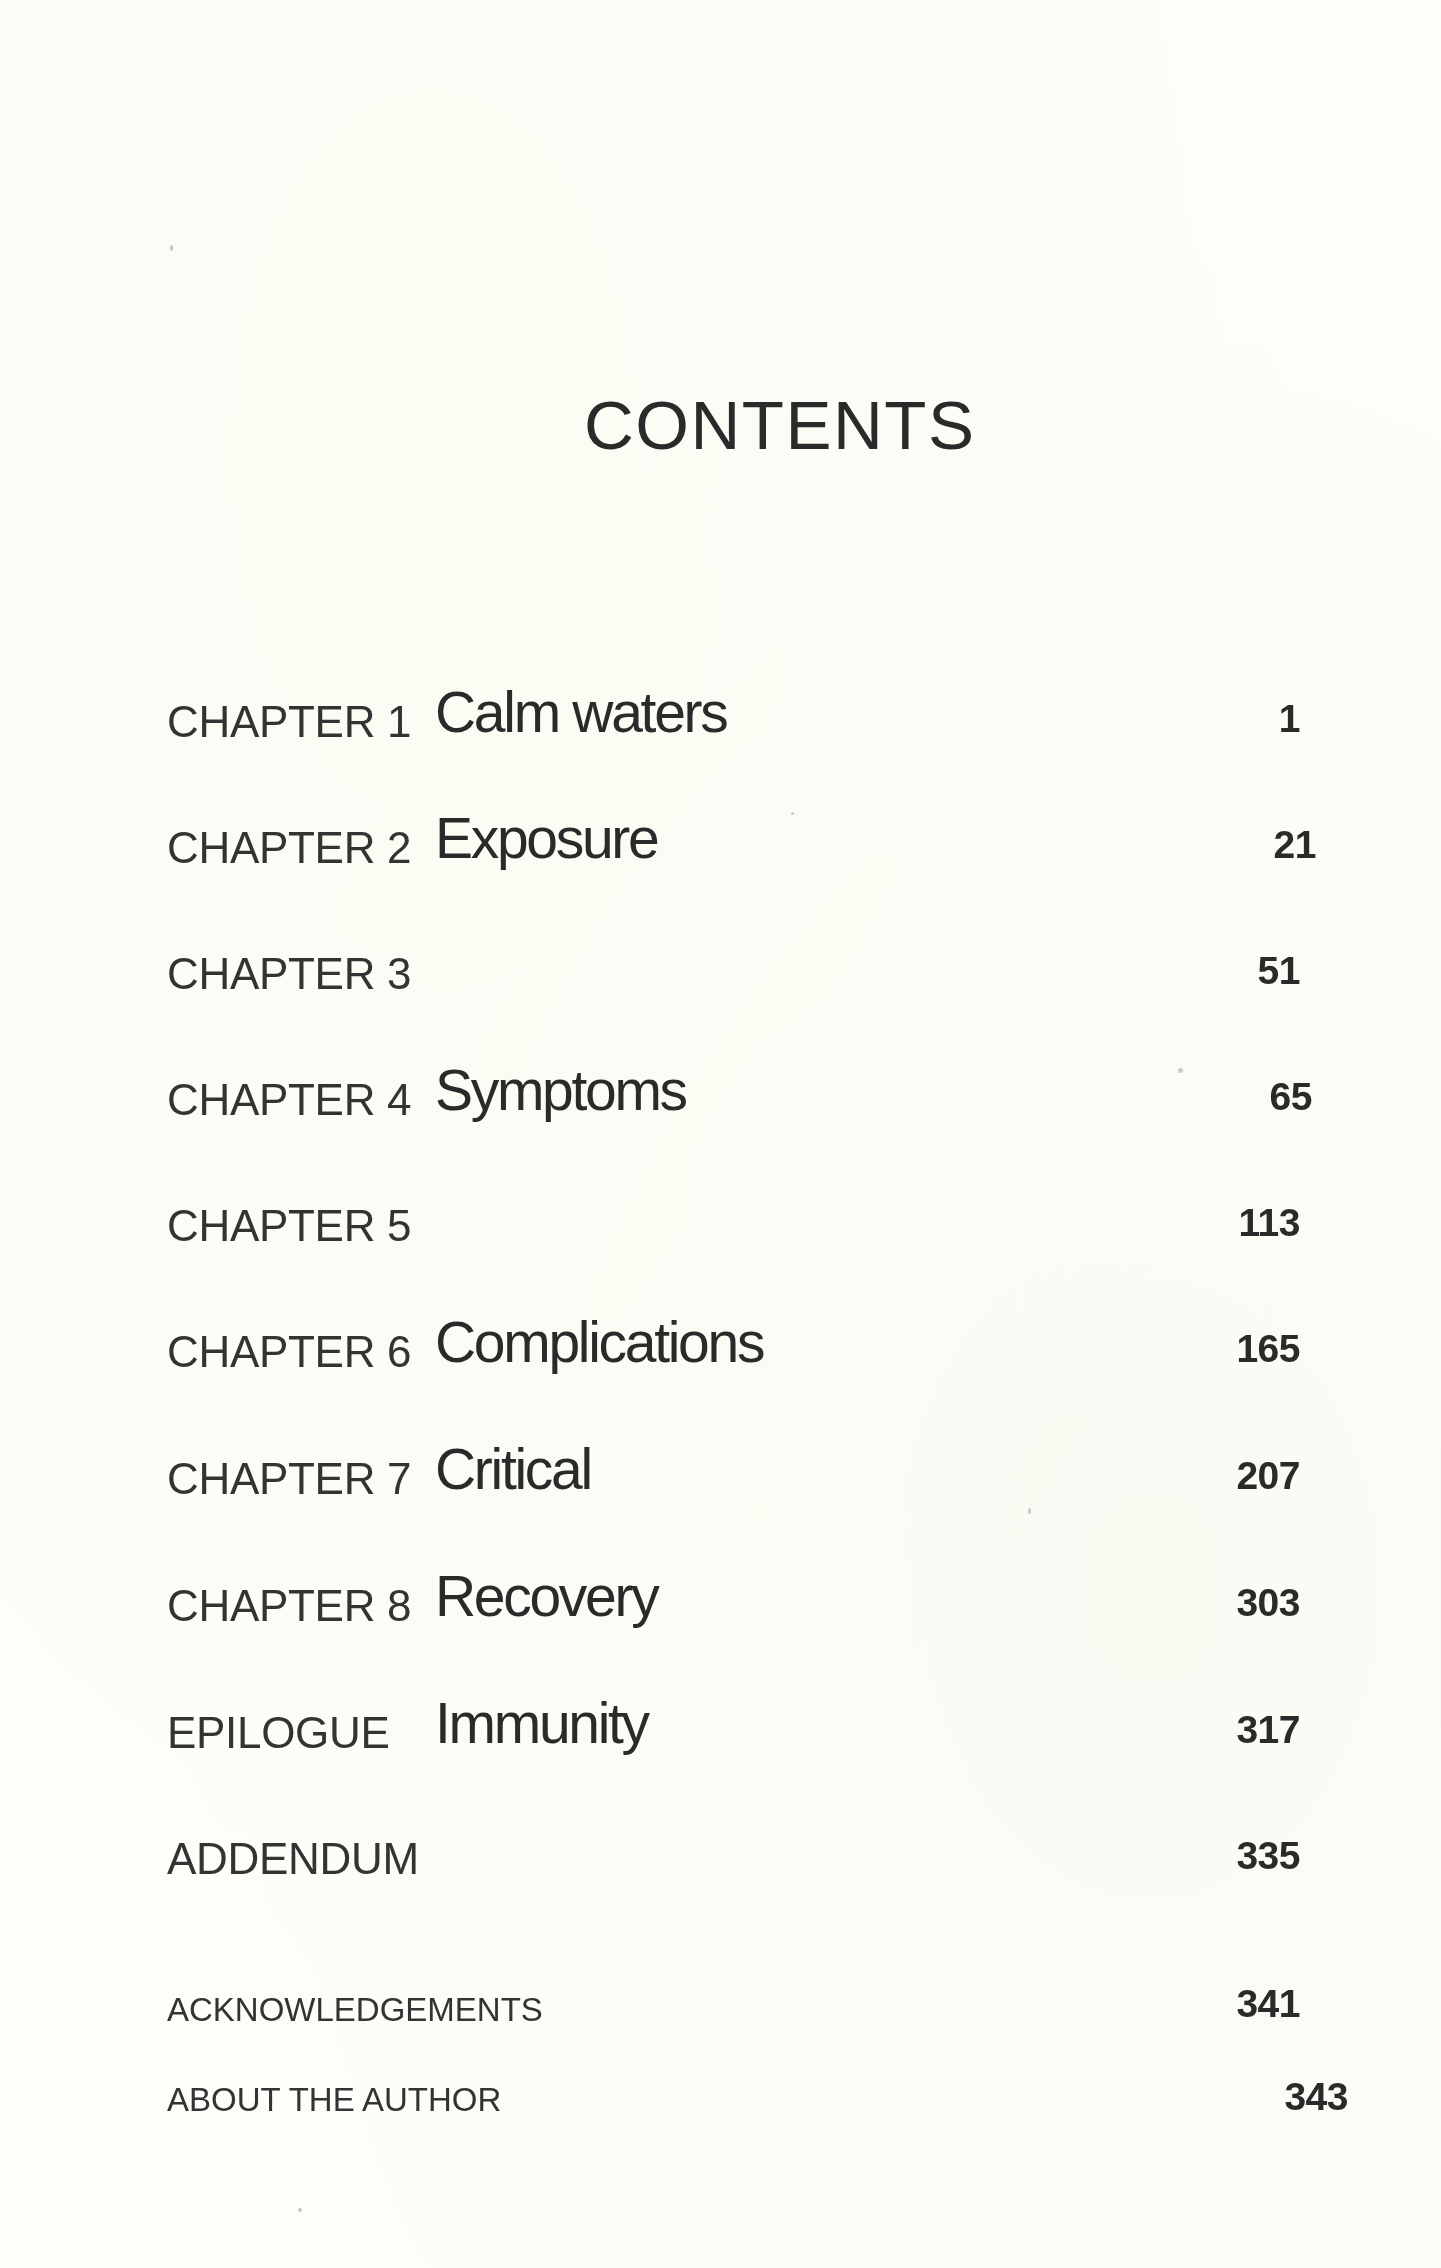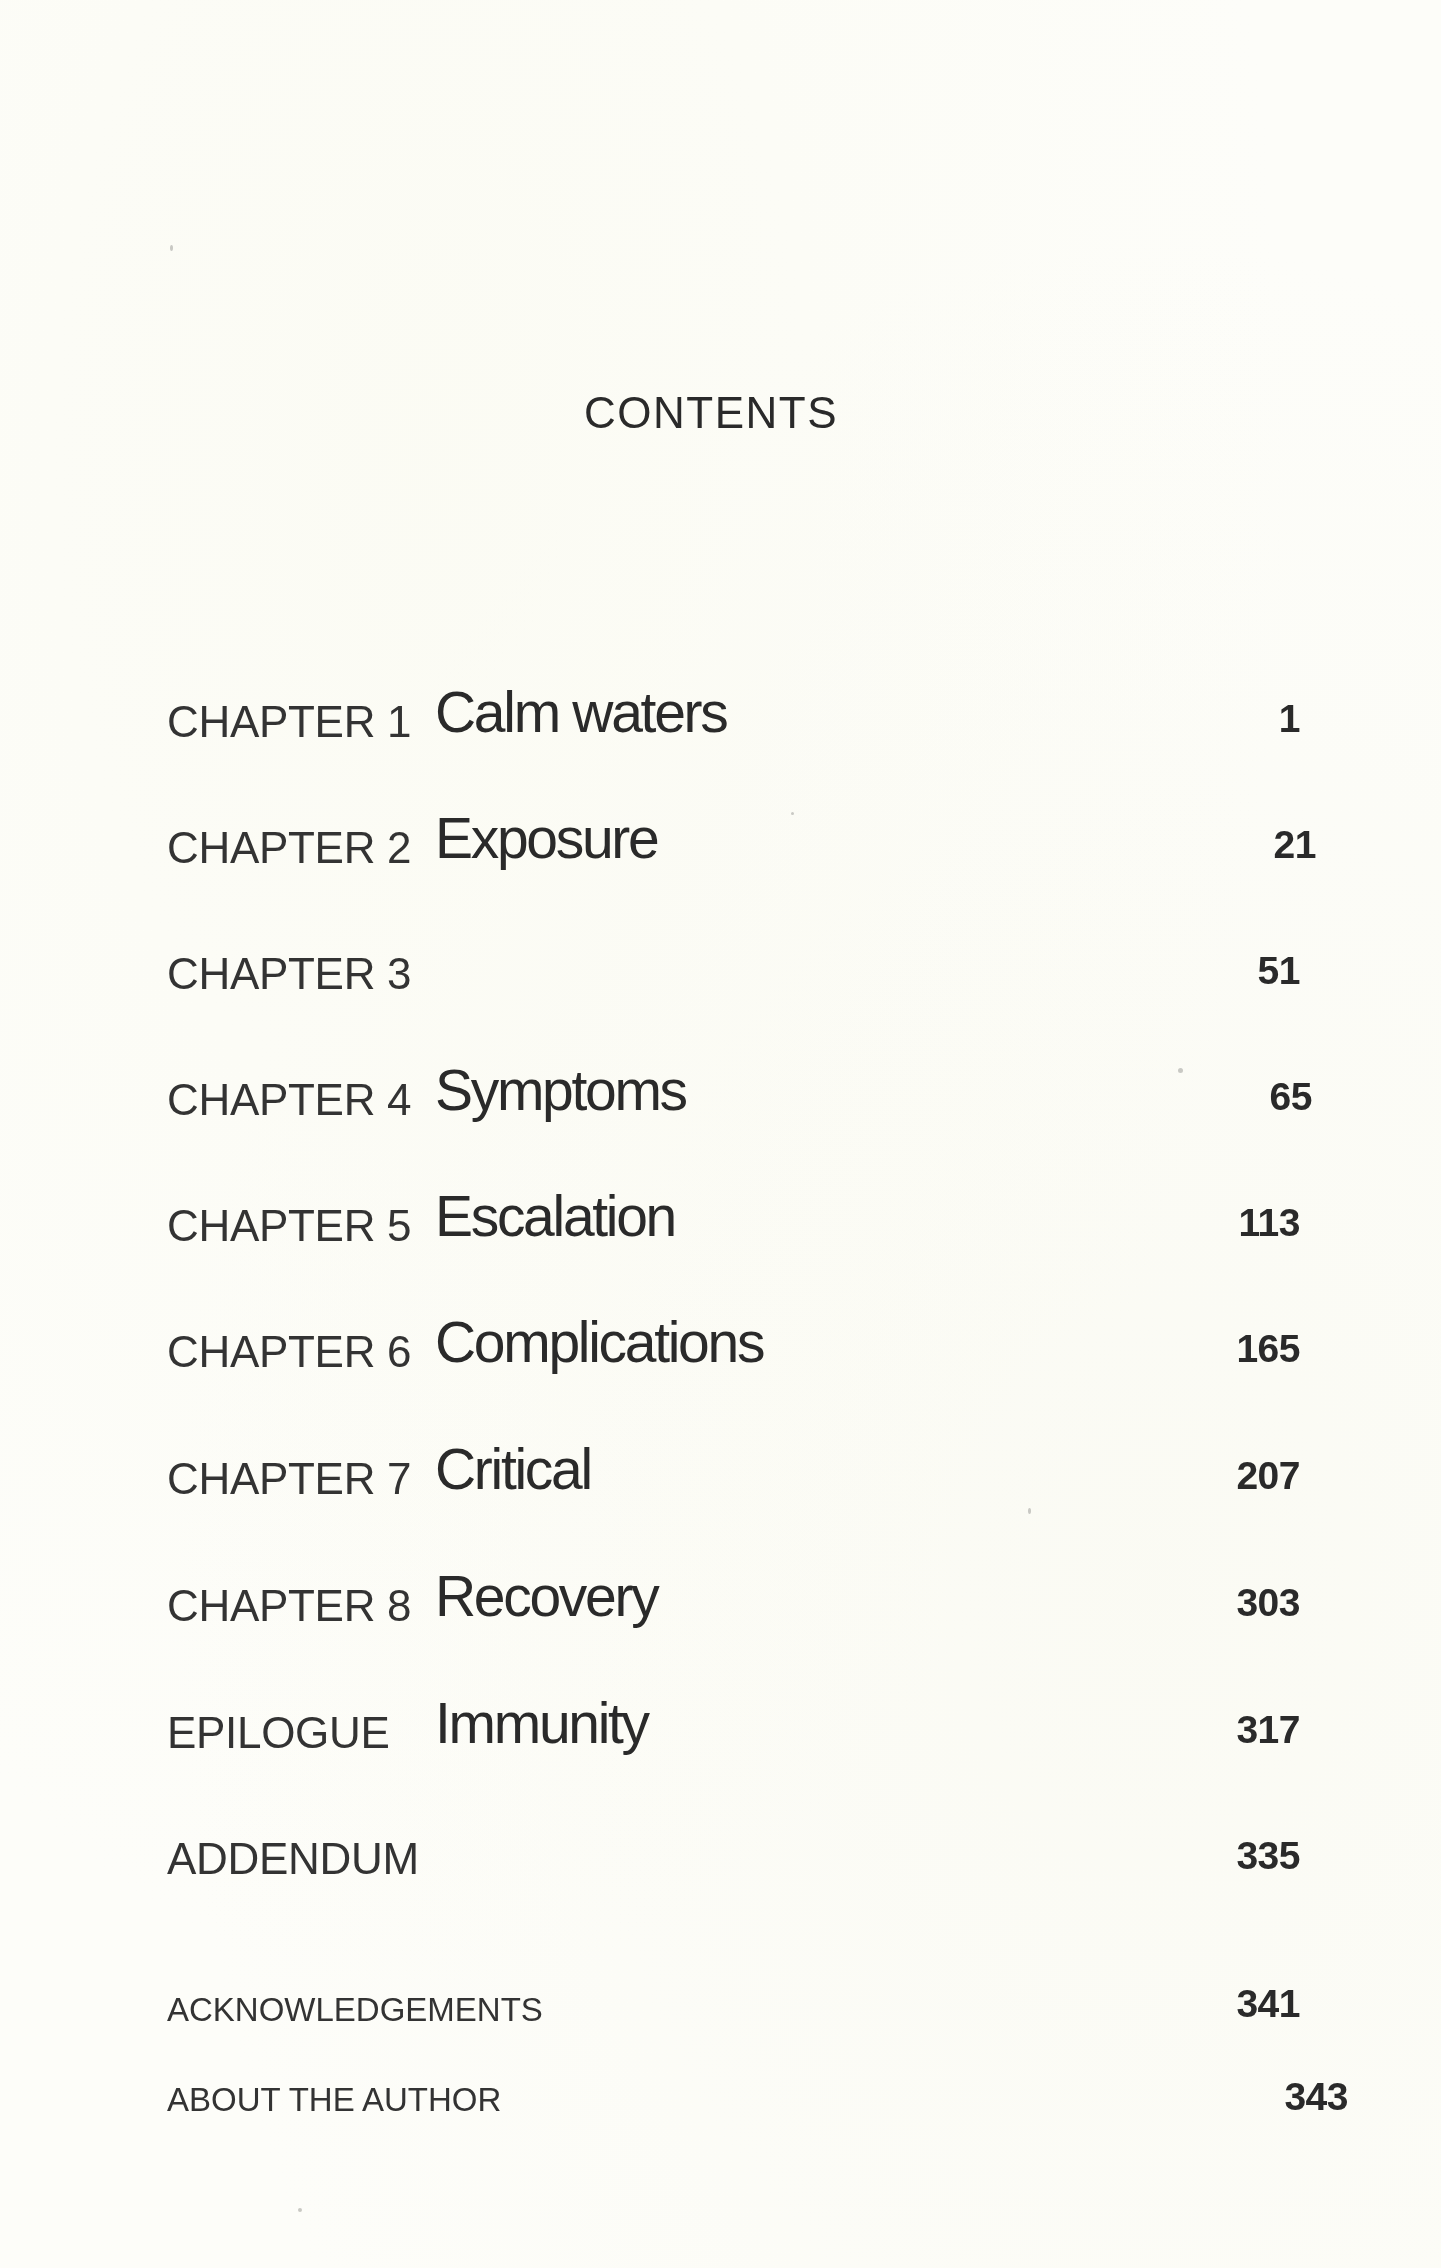--- a/index.html
+++ b/index.html
@@ -22,21 +22,21 @@
       height: 2268px;
       background:
         radial-gradient(ellipse at 30% 20%, rgba(250,250,240,0.6), rgba(253,253,249,0) 60%),
         radial-gradient(ellipse at 80% 70%, rgba(248,248,238,0.5), rgba(253,253,249,0) 60%),
         #fdfdf9;
     }
     .title {
       position: absolute;
       top: 391px;
       left: 584px;
-      font-size: 44px;
+      font-size: 69px;
       line-height: 1;
       letter-spacing: 1.5px;
       font-weight: normal;
       color: #2a2a2a;
       margin: 0;
       white-space: nowrap;
     }
     .row {
       position: absolute;
       left: 0;
@@ -124,21 +124,20 @@
     </div>
 
     <div class="row" style="top:1062px;padding-left:12px;">
       <span class="label">CHAPTER 4</span>
       <span class="chapter-title">Symptoms</span>
       <span class="page-num">65</span>
     </div>
 
     <div class="row" style="top:1188px;">
       <span class="label">CHAPTER 5</span>
-      <span class="chapter-title">Escalation</span>
       <span class="page-num">113</span>
     </div>
 
     <div class="row" style="top:1314px;">
       <span class="label">CHAPTER 6</span>
       <span class="chapter-title">Complications</span>
       <span class="page-num">165</span>
     </div>
 
     <div class="row" style="top:1441px;">

